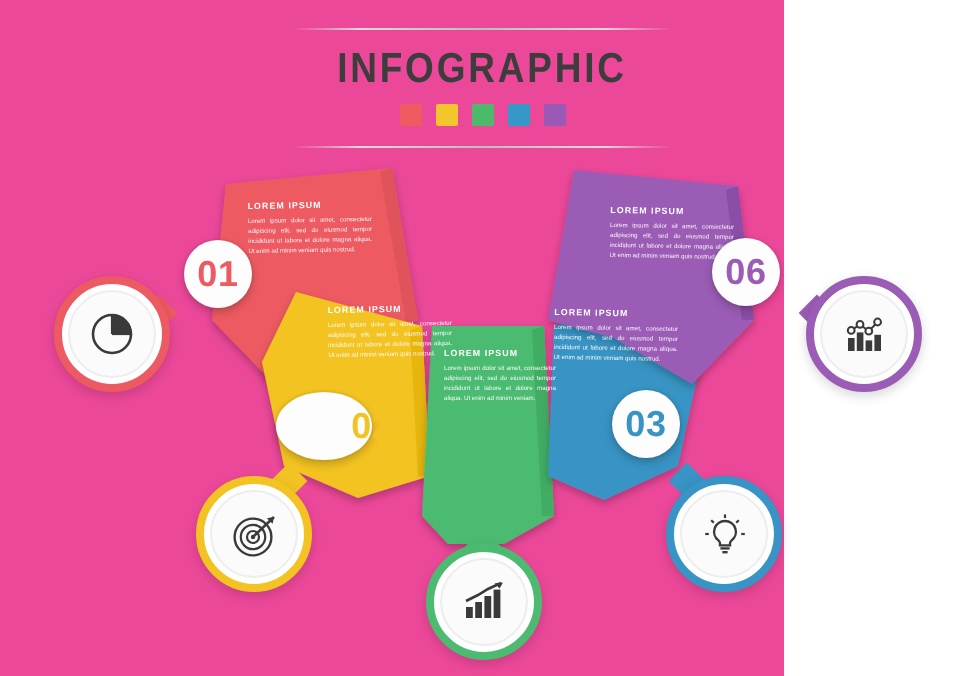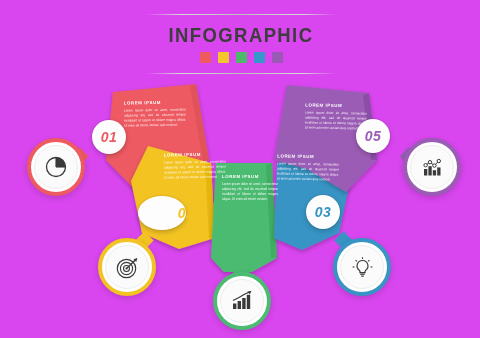--- a/index.html
+++ b/index.html
@@ -4,22 +4,22 @@
 <style>
   * { box-sizing: border-box; margin: 0; padding: 0; }
   html, body {
     width: 480px; height: 338px;
     background: #ffffff;
     font-family: "Liberation Sans", sans-serif;
     overflow: hidden;
   }
   #stage {
     position: relative;
-    width: 480px; height: 338px;
-    background: #d946ef;
+    width: 392px; height: 338px;
+    background: #ec4899;
   }
 
   
   #header {
     position: absolute;
     left: 146px; top: 14px;
     width: 190px; height: 60px;
     text-align: center;
   }
   #header .rule {
@@ -82,24 +82,23 @@
 
   
   .num-badge {
     position: absolute;
     width: 34px; height: 34px;
     border-radius: 50%;
     background: #fdfdfd;
     box-shadow: 0 2px 5px rgba(0,0,0,0.22), 0 0 0 1px rgba(0,0,0,0.03);
     display: flex; align-items: center; justify-content: center;
     font-family: "Liberation Sans Narrow", "Liberation Sans", sans-serif;
-    font-size: 14px;
+    font-size: 18px;
     font-weight: bold;
     letter-spacing: 0.4px;
-    font-style: italic;
   }
 
   
   .icon-circle {
     position: absolute;
     width: 58px; height: 58px;
   }
   .icon-circle .ring {
     position: absolute; inset: 0;
     border-radius: 50%;
@@ -192,21 +191,21 @@
     <div class="pb">Lorem ipsum dolor sit amet, consectetur adipiscing elit, sed do eiusmod tempor incididunt ut labore et dolore magna aliqua. Ut enim ad minim veniam quis nostrud.</div>
   </div>
   <div class="petal-text" id="txt5">
     <div class="ph">LOREM IPSUM</div>
     <div class="pb">Lorem ipsum dolor sit amet, consectetur adipiscing elit, sed do eiusmod tempor incididunt ut labore et dolore magna aliqua. Ut enim ad minim veniam quis nostrud.</div>
   </div>
 
   <div class="num-badge" id="n1" style="left: 92px; top: 120px; color: rgb(237, 90, 98);">01</div>
   <div class="num-badge" id="n2" style="left: 138px; top: 196px; color: rgb(243, 195, 35); padding-left: 48px;">02</div>
   <div class="num-badge" id="n4" style="left: 306px; top: 195px; color: rgb(55, 148, 196);">03</div>
-  <div class="num-badge" id="n5" style="left: 356px; top: 119px; color: rgb(155, 92, 181);">05</div>
+  <div class="num-badge" id="n5" style="left: 356px; top: 119px; color: rgb(155, 92, 181);">06</div>
 
   <div class="icon-circle" id="ic1" style="left:27px; top:138px;">
     <div class="tail" style="right: -1px; top: 12px; transform: rotate(45deg); background: rgb(237, 90, 98);"></div>
     <div class="ring" style="border-color: rgb(237, 90, 98);"></div>
     <div class="inner">
       <span>
         <svg width="26" height="26" viewBox="0 0 26 26">
           <circle cx="13" cy="13" r="9.5" fill="none" stroke="#3a3a3a" stroke-width="1.3"></circle>
           <path d="M13 13 L13 3.5 A9.5 9.5 0 0 1 22.5 13 Z" fill="#3a3a3a"></path>
           <line x1="13" y1="13" x2="13" y2="3.5" stroke="#3a3a3a" stroke-width="1.1"></line>

